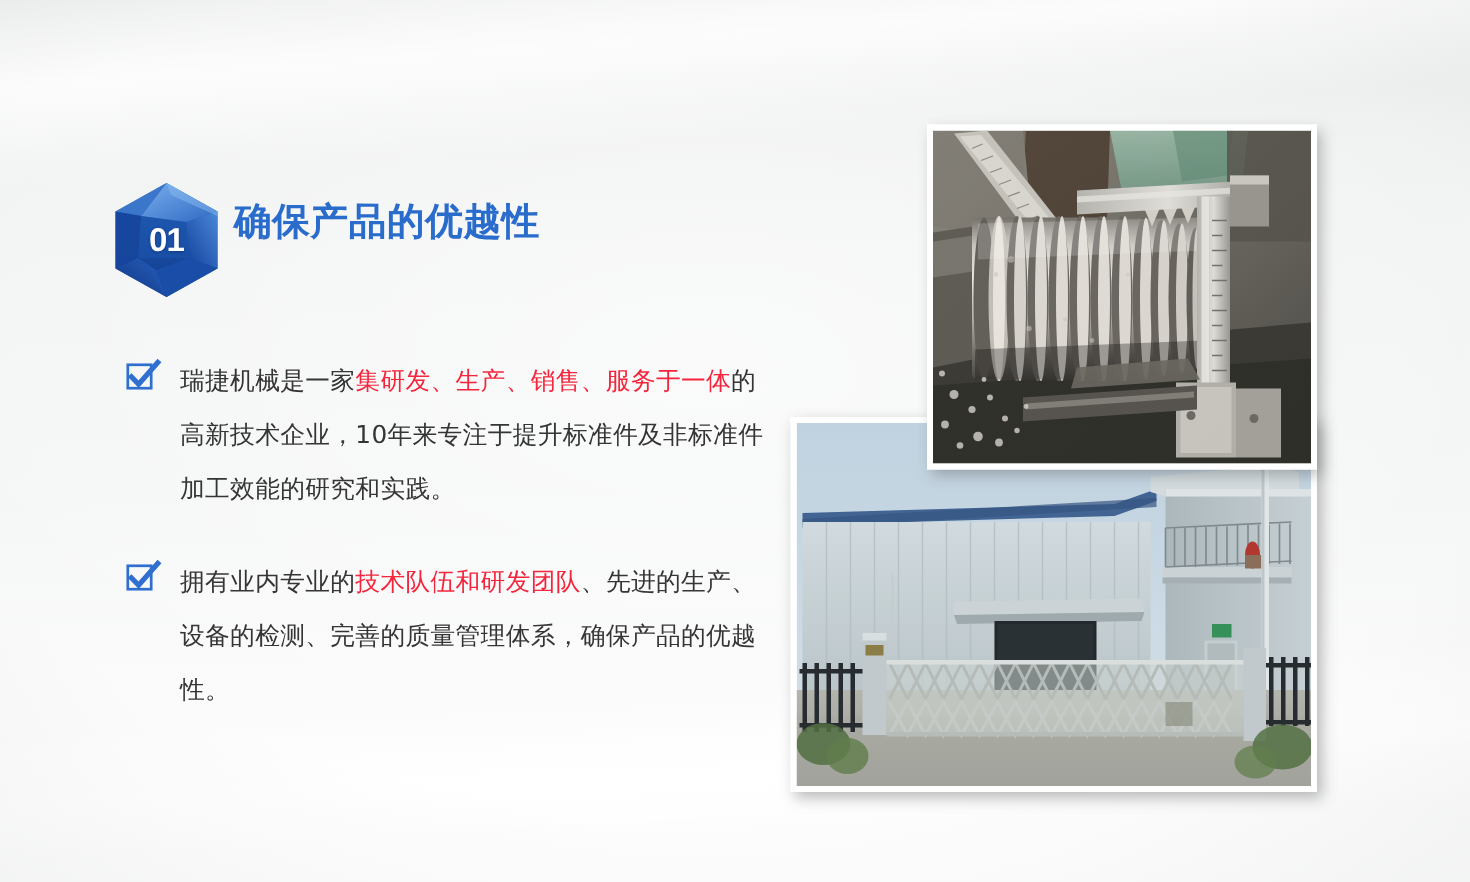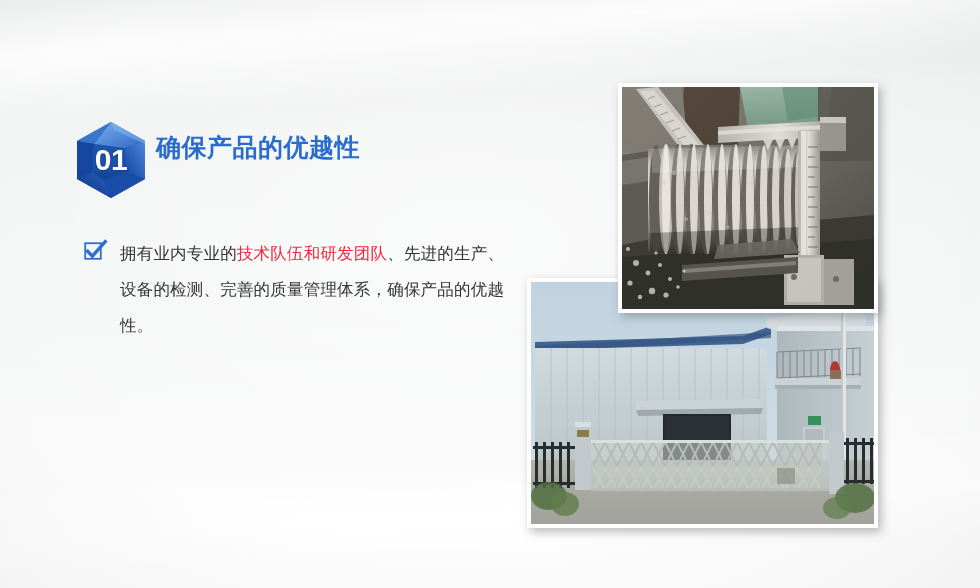--- a/index.html
+++ b/index.html
@@ -58,21 +58,21 @@
     width:74px; height:80px;
     flex:0 0 auto;
     margin-top:2px;
   }
   .badge svg { display:block; width:74px; height:80px; }
   .badge-num {
     position:absolute;
     left:0; top:0; width:74px; height:80px;
     display:flex; align-items:center; justify-content:center;
     color:#ffffff;
-    font-size:30px;
+    font-size:22px;
     font-weight:bold;
     letter-spacing:-0.5px;
     text-shadow:0 1px 2px rgba(10,40,95,.55);
     font-family:"Liberation Sans","DejaVu Sans",sans-serif;
   }
 
   .title-block {
     margin-left:8px;
     padding-top:10px;
   }
@@ -187,20 +187,31 @@
         <div class="badge-num">01</div>
       </div>
 
       <div class="title-block">
         <div class="title-line">确保产品的优越性</div>
       </div>
     </div>
 
     <div class="bullets">
 
+      <div class="bullet">
+        <span class="check">
+          <svg viewBox="0 0 22 22" xmlns="http://www.w3.org/2000/svg" aria-hidden="true">
+            <rect x="1.2" y="3.2" width="15.6" height="15.6" fill="none" stroke="#2f6fd0" stroke-width="1.8"></rect>
+            <path d="M3.6 11.2 L8.4 16.2 L21.2 1.6" fill="none" stroke="#2f6fd0" stroke-width="3.4" stroke-linecap="square" stroke-linejoin="miter"></path>
+          </svg>
+        </span>
+        <div class="bullet-text">
+          <span>瑞捷机械是一家</span><span class="hl">集研发、生产、销售、服务于一体</span><span>的高新技术企业，10年来专注于提升标准件及非标准件加工效能的研究和实践。</span>
+        </div>
+      </div>
 
       <div class="bullet">
         <span class="check">
           <svg viewBox="0 0 22 22" xmlns="http://www.w3.org/2000/svg" aria-hidden="true">
             <rect x="1.2" y="3.2" width="15.6" height="15.6" fill="none" stroke="#2f6fd0" stroke-width="1.8"></rect>
             <path d="M3.6 11.2 L8.4 16.2 L21.2 1.6" fill="none" stroke="#2f6fd0" stroke-width="3.4" stroke-linecap="square" stroke-linejoin="miter"></path>
           </svg>
         </span>
         <div class="bullet-text">
           <span>拥有业内专业的</span><span class="hl">技术队伍和研发团队</span><span>、先进的生产、设备的检测、完善的质量管理体系，确保产品的优越性。</span>

